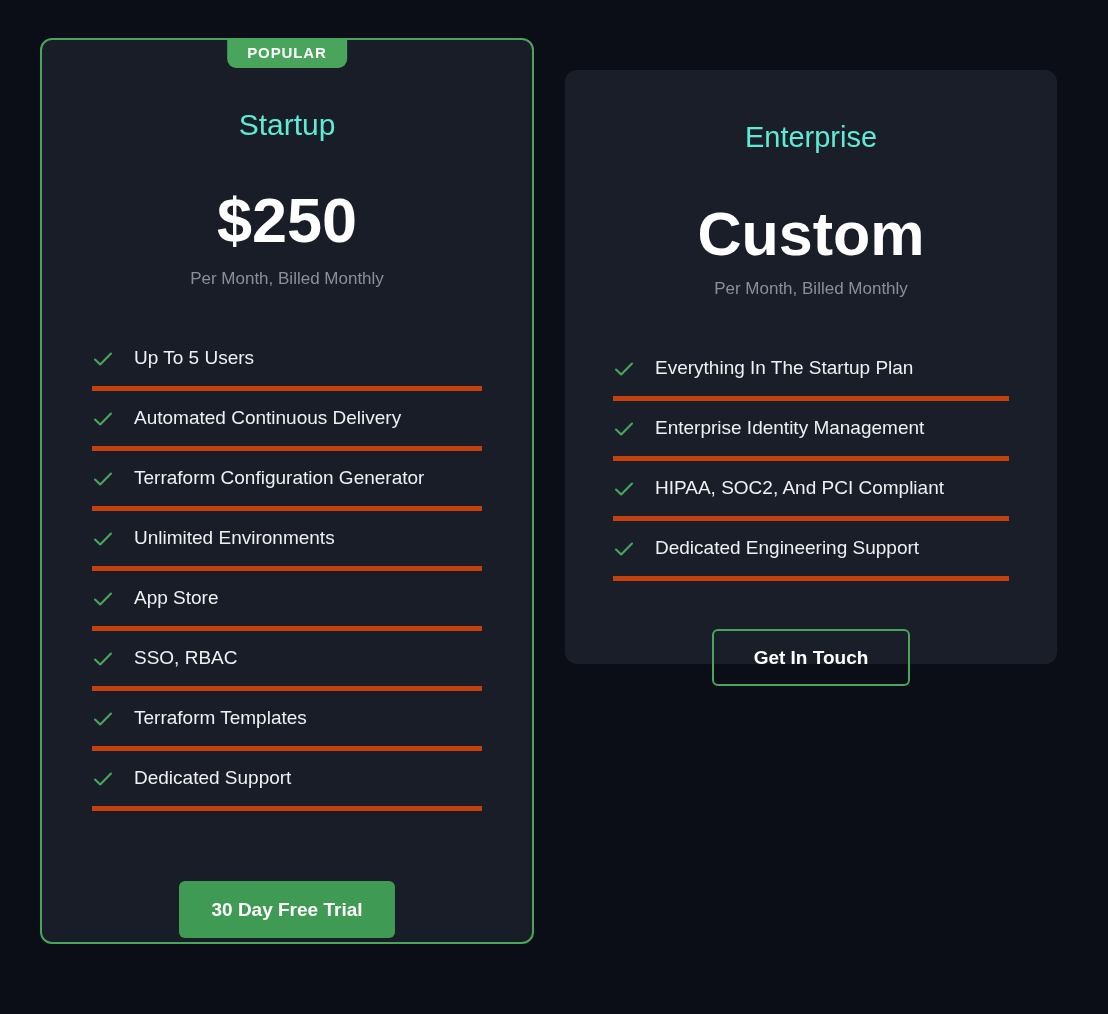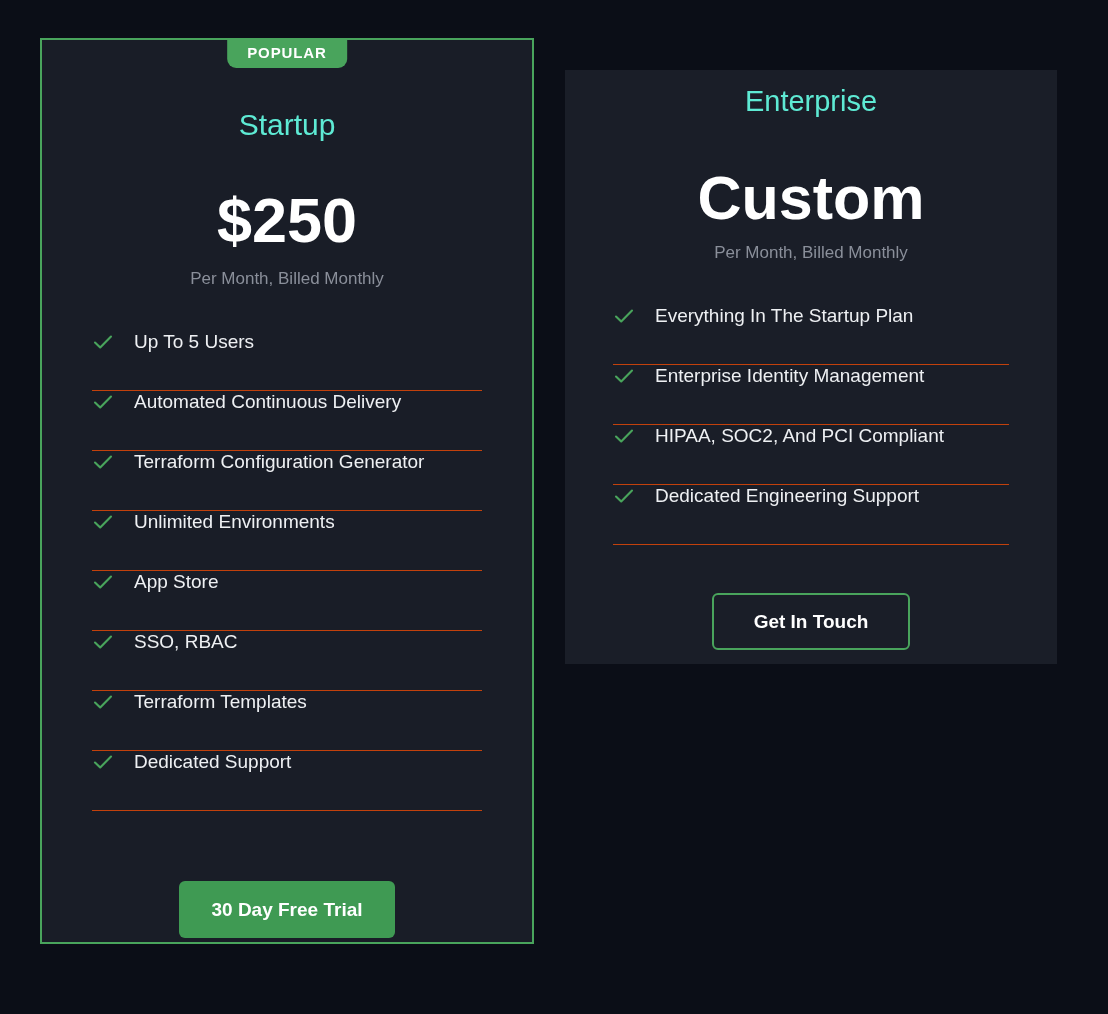--- a/index.html
+++ b/index.html
@@ -18,21 +18,21 @@
     position: relative;
     width: 1108px;
     height: 1014px;
   }
 
   
   .card {
     position: absolute;
     box-sizing: border-box;
     background: #1b1f29;
-    border-radius: 0;
+    border-radius: 12px;
   }
 
   .card--featured {
     left: 40px;
     top: 38px;
     width: 494px;
     height: 906px;
     border: 2px solid #49a45c;
     background: #191d27;
   }
@@ -61,21 +61,21 @@
     line-height: 1;
     white-space: nowrap;
   }
 
   
   .card-head {
     text-align: center;
   }
 
   .card--featured .card-head { padding-top: 68px; }
-  .card--plain .card-head { padding-top: 16px; }
+  .card--plain .card-head { padding-top: 52px; }
 
   .plan-name {
     color: #5eead4;
     font-weight: normal;
     margin: 0;
     line-height: 1.1;
   }
   .card--featured .plan-name { font-size: 30px; }
   .card--plain .plan-name { font-size: 29px; }
 
@@ -107,22 +107,22 @@
   .features {
     list-style: none;
     margin: 0;
     padding: 0;
   }
   .card--featured .features { margin: 42px 50px 0 50px; }
   .card--plain .features { margin: 42px 48px 0 48px; }
 
   .feature {
     display: flex;
-    align-items: flex-start;
-    border-bottom: 1px solid #c2410c;
+    align-items: center;
+    border-bottom: 5px solid #c2410c;
     box-sizing: border-box;
   }
   .card--featured .feature { height: 60px; }
   .card--plain .feature { height: 60px; }
 
   .check-icon {
     flex: 0 0 auto;
     width: 22px;
     height: 22px;
     margin-right: 20px;

